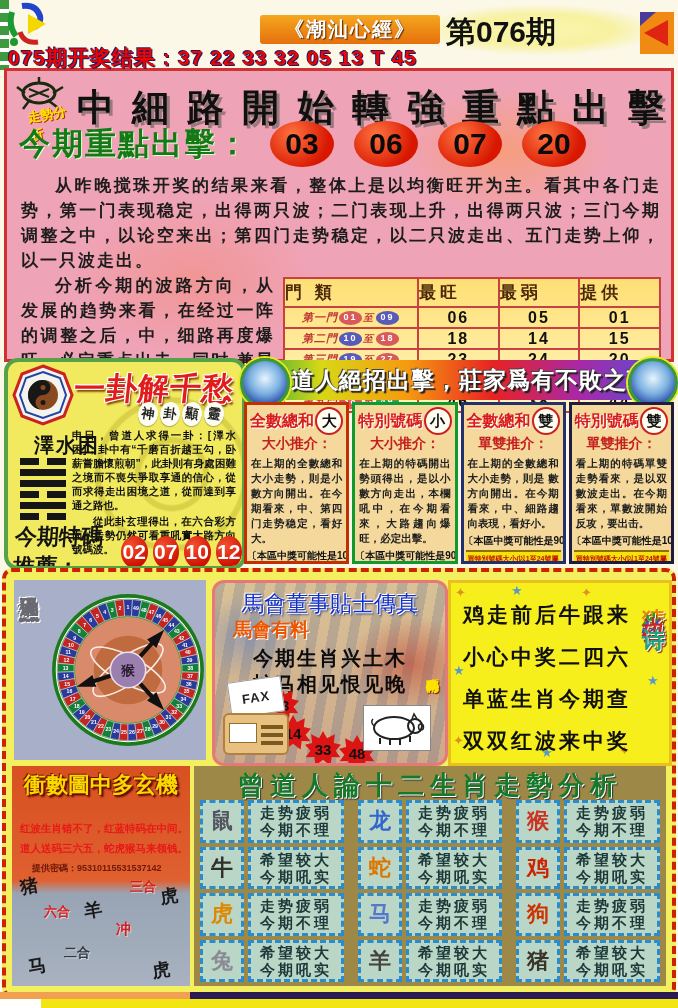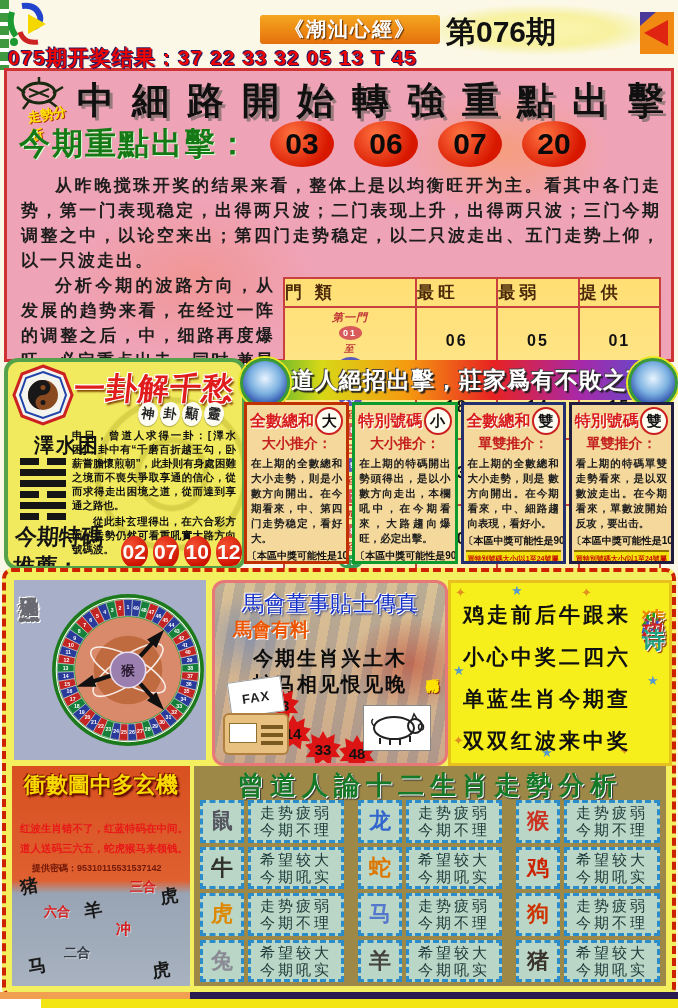--- a/index.html
+++ b/index.html
@@ -26,38 +26,38 @@
   .result-line{position:absolute;left:8px;top:44px;z-index:6;font-size:21px;font-weight:bold;color:#ee0400;
     letter-spacing:1px;text-shadow:1px 1px 0 #2a1a60, -1px -1px 0 #2a1a60;}
   
   .main-panel{position:absolute;left:4px;top:68px;width:664px;height:288px;border:3px solid #cf3232;
     background:radial-gradient(150px 90px at 75% 28%,rgba(255,150,60,.45),transparent 70%),
                radial-gradient(170px 110px at 28% 72%,rgba(244,125,86,.35),transparent 70%),
                #efa3b6;}
   .analysis-icon{position:absolute;left:6px;top:4px;width:64px;height:58px;}
   .analysis-label{position:absolute;left:16px;top:30px;transform:rotate(-10deg);
     color:#ffe400;font-size:13px;font-weight:bold;text-shadow:1px 1px 0 #b03000;}
-  .headline{position:absolute;left:70px;top:5px;width:592px;text-align:center;
+  .headline{position:absolute;left:70px;top:12px;width:592px;text-align:center;
     font-size:37px;font-weight:bold;color:#101010;letter-spacing:18px;white-space:nowrap;
     text-shadow:3px 3px 0 rgba(130,110,110,.8);}
   .focus-row{position:absolute;left:12px;top:50px;display:flex;align-items:center;}
   .focus-label{color:#157a15;font-size:31px;font-weight:bold;letter-spacing:2px;text-shadow:1px 1px 0 #d8ffd8;}
   .num-oval{width:64px;height:46px;margin-left:20px;border-radius:50%;
     background:radial-gradient(circle at 35% 30%,#ff7340,#d81700 70%);
     display:flex;align-items:center;justify-content:center;
     font-size:30px;font-weight:bold;color:#0a0a0a;}
   .body-text{position:absolute;left:14px;top:102px;width:640px;font-size:17px;font-weight:bold;
     color:#1c1c1c;line-height:25px;text-align:justify;letter-spacing:2px;}
   .body-text p{margin:0;text-indent:2em;}
   .gate-table{float:right;width:378px;margin:4px 0 0 8px;border-collapse:collapse;
     border:2px solid #c84040;background:linear-gradient(180deg,#ffdf74,#fff6c0);}
   .gate-table th{border:2px solid #c84040;color:#4a2808;font-size:17px;padding:1px 0;letter-spacing:4px;}
   .gate-table td{border:2px solid #c84040;text-align:center;font-size:16px;font-weight:bold;color:#111;
     padding:0;line-height:17px;}
-  .gate-cell{display:flex;align-items:center;justify-content:space-between;padding:1px 2px;flex-direction:column;}
+  .gate-cell{display:flex;align-items:center;justify-content:flex-start;padding:1px 17px;}
   .gate-name{color:#c03838;font-size:11px;font-style:italic;letter-spacing:1px;white-space:nowrap;}
   .mini-oval{display:inline-flex;align-items:center;justify-content:center;width:23px;height:14px;
     border-radius:50%;color:#fff;font-size:9px;font-weight:bold;font-style:normal;margin:0 1px;}
   .zhi{color:#c03838;font-size:10px;font-style:italic;}
   .lucky-nums{font-family:"Liberation Sans",sans-serif;letter-spacing:0;}
   .signature{letter-spacing:6px;font-size:16px;color:#222;font-style:italic;}
   
   .gua-box{position:absolute;left:4px;top:358px;width:234px;height:204px;border:4px solid #55a24a;border-radius:14px;
     background:radial-gradient(circle at 70% 55%, #f1e95e 0 30px, #d9d148 32px 36px, #f1e95e 38px 70px, #d9d148 72px 76px, #f1e95e 78px),#f1e95e;
     overflow:hidden;}
@@ -158,21 +158,21 @@
   .zodiac-panel{position:absolute;left:188px;top:194px;width:472px;height:220px;background:#9d8848;padding:0;}
   .zodiac-title{position:absolute;left:0;top:2px;width:100%;text-align:center;font-size:26px;font-weight:bold;
     color:#157a28;letter-spacing:6px;white-space:nowrap;font-family:"Liberation Serif",serif;
     text-shadow:1px 1px 0 #fff,2px 2px 1px #333;}
   .zgrid{position:absolute;left:6px;top:34px;width:460px;height:182px;display:grid;
     grid-template-columns:repeat(3,1fr);grid-template-rows:repeat(4,1fr);gap:4px 14px;}
   .zcell{display:flex;align-items:stretch;gap:4px;}
   .zicon{flex:none;width:38px;background:#b9d6c6;border:3px dashed #2b8ccc;display:flex;align-items:center;
     justify-content:center;font-size:22px;font-weight:bold;font-family:"Liberation Serif",serif;}
   .ztext{flex:1;background:#b9d6c6;border:3px dashed #2b8ccc;display:flex;flex-direction:column;
-    align-items:center;justify-content:center;font-size:15px;font-weight:normal;color:#1c3838;
+    align-items:center;justify-content:center;font-size:15px;font-weight:bold;color:#1c3838;
     line-height:17px;letter-spacing:3px;white-space:nowrap;}
   
   .footer{position:absolute;left:0;top:992px;width:678px;height:16px;}
   .footer .s1{position:absolute;left:0;top:0;width:100%;height:7px;
     background:linear-gradient(90deg,#f0a050 0 28%,#2a1a50 28% 100%);}
   .footer .s2{position:absolute;left:0;top:7px;width:100%;height:9px;
     background:linear-gradient(90deg,#ffffff 0 6%,#f2e512 6% 100%);}
 </style>
 </head>
 <body>

